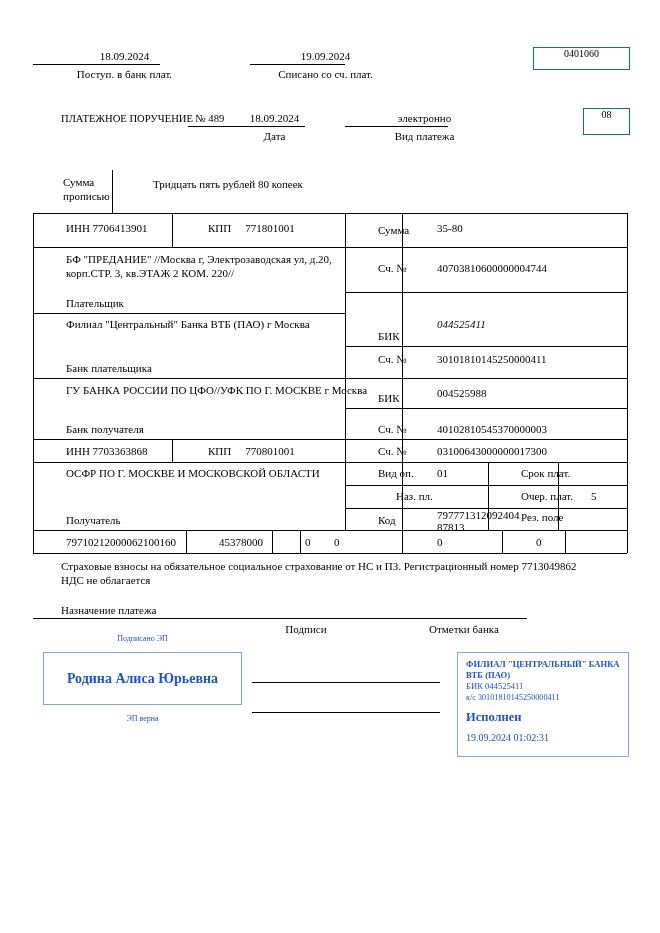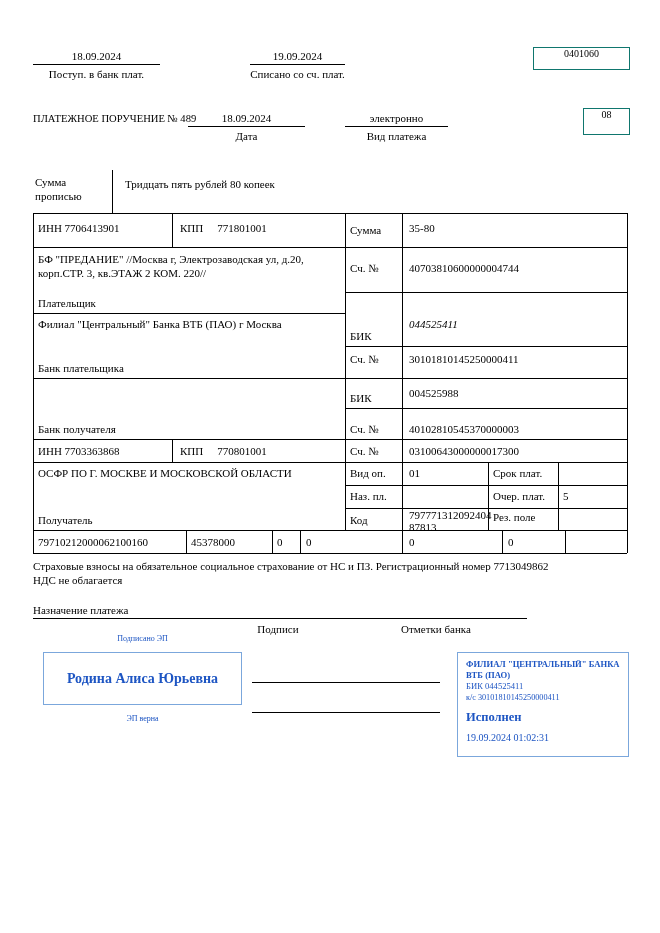--- a/index.html
+++ b/index.html
@@ -1,21 +1,21 @@
 <!DOCTYPE html>
 <html><head>
 <meta charset="utf-8">
 <style>
   html,body{margin:0;padding:0;background:#e8e8e8;}
   .page{
     position:relative;width:660px;height:933px;background:#ffffff;
     font-family:"Liberation Serif","DejaVu Serif",serif;color:#000;
     overflow:hidden;margin:0 auto;
   }
-  .t{position:absolute;font-size:11px;line-height:13px;white-space:nowrap;}
+  .t{position:absolute;font-size:11px;line-height:13px;white-space:nowrap;margin-left:28px;}
   .wrap{white-space:normal;}
   .ctr{text-align:center;}
   .hl{position:absolute;height:1px;background:#000;}
   .vl{position:absolute;width:1px;background:#000;}
   .box{position:absolute;border:1px solid #0f766e;display:flex;align-items:flex-start;justify-content:center;font-size:10px;}
   .lbl2{display:inline-block;}
   .gap{display:inline-block;width:14px;}
   .stamp{position:absolute;box-sizing:border-box;}
   .code-val{width:84px;white-space:normal;word-break:break-all;line-height:12px;}
 </style>
@@ -93,39 +93,40 @@
   <div class="t" style="left:350px;top:262px;">Сч. №</div>
   <div class="t" style="left:409px;top:262px;">40703810600000004744</div>
 
   <div class="t" style="left:38px;top:318px;">Филиал "Центральный" Банка ВТБ (ПАО) г Москва</div>
   <div class="t" style="left:38px;top:362px;">Банк плательщика</div>
   <div class="t" style="left:350px;top:330px;">БИК</div>
   <div class="t" style="left:409px;top:318px;font-style:italic;">044525411</div>
   <div class="t" style="left:350px;top:353px;">Сч. №</div>
   <div class="t" style="left:409px;top:353px;">30101810145250000411</div>
 
+  <div class="t" style="left:38px;top:384px;">ГУ БАНКА РОССИИ ПО ЦФО//УФК ПО Г. МОСКВЕ г Москва</div>
   <div class="t" style="left:38px;top:423px;">Банк получателя</div>
   <div class="t" style="left:350px;top:392px;">БИК</div>
   <div class="t" style="left:409px;top:387px;">004525988</div>
   <div class="t" style="left:350px;top:423px;">Сч. №</div>
   <div class="t" style="left:409px;top:423px;">40102810545370000003</div>
 
   <div class="t" style="left:38px;top:445px;">ИНН 7703363868</div>
   <div class="t" style="left:180px;top:445px;"><span class="lbl2">КПП</span><span class="gap"></span><span class="lbl2">770801001</span></div>
   <div class="t" style="left:350px;top:445px;">Сч. №</div>
   <div class="t" style="left:409px;top:445px;">03100643000000017300</div>
 
   <div class="t wrap" style="left:38px;top:467px;width:300px;">ОСФР ПО Г. МОСКВЕ И МОСКОВСКОЙ ОБЛАСТИ</div>
   <div class="t" style="left:38px;top:514px;">Получатель</div>
 
   <div class="t" style="left:350px;top:467px;">Вид оп.</div>
   <div class="t" style="left:409px;top:467px;">01</div>
   <div class="t" style="left:493px;top:467px;">Срок плат.</div>
 
-  <div class="t" style="left:350px;top:490px;">Наз. пл.</div>
+  <div class="t" style="left:368px;top:490px;">Наз. пл.</div>
   <div class="t" style="left:493px;top:490px;">Очер. плат.</div>
   <div class="t" style="left:563px;top:490px;">5</div>
 
   <div class="t" style="left:350px;top:514px;">Код</div>
   <div class="t code-val" style="left:409px;top:509px;">79777131209240487813</div>
   <div class="t" style="left:493px;top:511px;">Рез. поле</div>
 
   <div class="t" style="left:38px;top:536px;">79710212000062100160</div>
   <div class="t" style="left:191px;top:536px;">45378000</div>
   <div class="t" style="left:277px;top:536px;">0</div>

